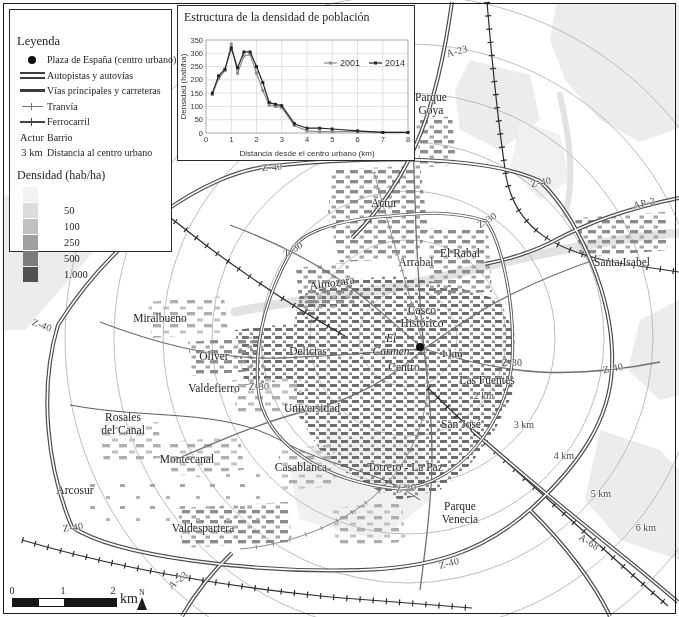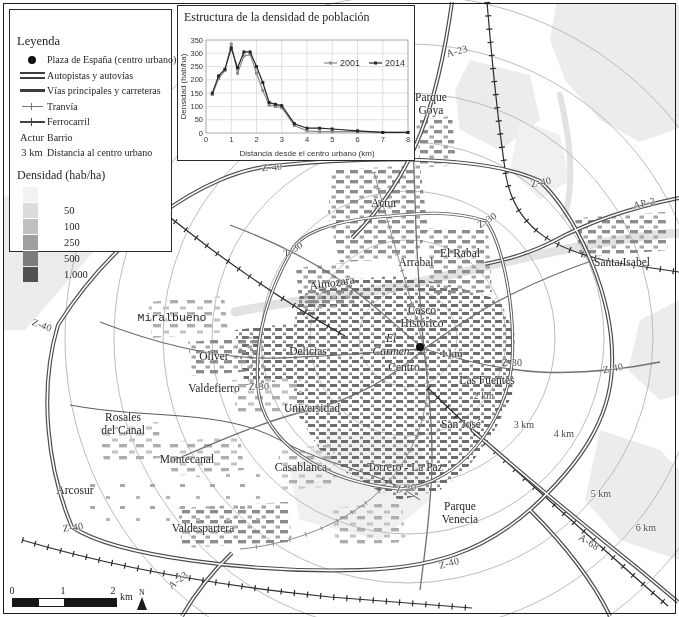--- a/index.html
+++ b/index.html
@@ -40,21 +40,21 @@
   .chartbox{position:absolute;left:177px;top:5px;width:238px;height:156px;background:#fff;
             border:1px solid #2a2a2a;z-index:30;box-sizing:border-box;}
   .ch-title{font-size:12px;padding:4px 0 0 6px;height:20px;}
   .tick{font:7.5px "Liberation Sans",sans-serif;fill:#333;}
   .axis{font:8px "Liberation Sans",sans-serif;fill:#333;}
   .leg{font:9px "Liberation Sans",sans-serif;fill:#333;}
 
   
   .scalebar{position:absolute;left:0;top:0;z-index:30;}
   .sb-num{position:absolute;font-size:10px;color:#222;transform:translateX(-50%);}
-  .sb-km{position:absolute;font-size:10px;color:#222;}
+  .sb-km{position:absolute;font-size:14px;color:#222;}
   .sb-bar{position:absolute;left:12px;top:598px;width:103px;height:7px;background:#161616;border:1px solid #161616;}
   .sb-white{position:absolute;left:26px;top:0;width:25px;height:7px;background:#fff;}
   .north{position:absolute;left:134px;top:588px;width:16px;text-align:center;z-index:30;}
   .north .n{font-size:8px;}
   .north .tri{margin:0 auto;width:0;height:0;border-left:5px solid transparent;
               border-right:5px solid transparent;border-bottom:13px solid #1c1c1c;}
 </style>
 </head>
 <body>
 
@@ -187,42 +187,42 @@
       <div class="mlabel road" style="left: 272px; top: 167px; transform: translate(-50%, -50%) rotate(-5deg);">Z-40</div>
       <div class="mlabel road" style="left: 541px; top: 182px; transform: translate(-50%, -50%) rotate(-10deg);">Z-40</div>
       <div class="mlabel road" style="left: 644px; top: 203px; transform: translate(-50%, -50%) rotate(-12deg);">AP-2</div>
       <div class="mlabel road" style="left: 487px; top: 220px; transform: translate(-50%, -50%) rotate(-32deg);">Z-30</div>
       <div class="mlabel district" style="left: 384px; top: 203px; transform: translate(-50%, -50%);">Actur</div>
       <div class="mlabel district" style="left: 460px; top: 253px; transform: translate(-50%, -50%);">El Rabal</div>
       <div class="mlabel district" style="left: 622px; top: 262px; transform: translate(-50%, -50%);">Santa Isabel</div>
       <div class="mlabel district" style="left: 416px; top: 262px; transform: translate(-50%, -50%);">Arrabal</div>
       <div class="mlabel road" style="left: 293px; top: 249px; transform: translate(-50%, -50%) rotate(-30deg);">Z-30</div>
       <div class="mlabel district" style="left: 332px; top: 283px; transform: translate(-50%, -50%) rotate(-8deg);">Almozara</div>
-      <div class="mlabel district" style="left: 172px; top: 318px; transform: translate(-50%, -50%); font-family: Liberation Mono, monospace;">Miralbueno</div>
+      <div class="mlabel district" style="left: 160px; top: 318px; transform: translate(-50%, -50%);">Miralbueno</div>
       <div class="mlabel road" style="left: 42px; top: 325px; transform: translate(-50%, -50%) rotate(20deg);">Z-40</div>
       <div class="mlabel district" style="left: 422px; top: 317px; transform: translate(-50%, -50%);">Casco
 Histórico</div>
       <div class="mlabel district" style="left: 308px; top: 351px; transform: translate(-50%, -50%); font-family: Liberation Serif, serif;">Delicias</div>
       <div class="mlabel district" style="left: 391px; top: 345px; transform: translate(-50%, -50%); font-style: italic;">El
 Carmen</div>
       <div class="mlabel district" style="left: 214px; top: 356px; transform: translate(-50%, -50%);">Oliver</div>
       <div class="mlabel district" style="left: 404px; top: 367px; transform: translate(-50%, -50%);">Centro</div>
       <div class="mlabel ring" style="left: 452px; top: 354px; transform: translate(-50%, -50%); font-weight: bold;">1 km</div>
       <div class="mlabel road" style="left: 512px; top: 363px; transform: translate(-50%, -50%);">Z-30</div>
       <div class="mlabel road" style="left: 613px; top: 368px; transform: translate(-50%, -50%) rotate(-10deg);">Z-40</div>
       <div class="mlabel district" style="left: 487px; top: 380px; transform: translate(-50%, -50%);">Las Fuentes</div>
       <div class="mlabel district" style="left: 214px; top: 388px; transform: translate(-50%, -50%);">Valdefierro</div>
       <div class="mlabel road" style="left: 259px; top: 387px; transform: translate(-50%, -50%);">Z-30</div>
       <div class="mlabel ring" style="left: 484px; top: 396px; transform: translate(-50%, -50%);">2 km</div>
       <div class="mlabel district" style="left: 312px; top: 408px; transform: translate(-50%, -50%);">Universidad</div>
       <div class="mlabel district" style="left: 123px; top: 424px; transform: translate(-50%, -50%);">Rosales
 del Canal</div>
       <div class="mlabel district" style="left: 461px; top: 424px; transform: translate(-50%, -50%);">San José</div>
       <div class="mlabel ring" style="left: 524px; top: 425px; transform: translate(-50%, -50%);">3 km</div>
-      <div class="mlabel ring" style="left: 564px; top: 434px; transform: translate(-50%, -50%);">4 km</div>
+      <div class="mlabel ring" style="left: 564px; top: 456px; transform: translate(-50%, -50%);">4 km</div>
       <div class="mlabel district" style="left: 187px; top: 459px; transform: translate(-50%, -50%);">Montecanal</div>
       <div class="mlabel district" style="left: 301px; top: 467px; transform: translate(-50%, -50%);">Casablanca</div>
       <div class="mlabel district" style="left: 405px; top: 467px; transform: translate(-50%, -50%);">Torrero - La Paz</div>
       <div class="mlabel road" style="left: 406px; top: 488px; transform: translate(-50%, -50%) rotate(-8deg);">Z-30</div>
       <div class="mlabel district" style="left: 75px; top: 490px; transform: translate(-50%, -50%);">Arcosur</div>
       <div class="mlabel ring" style="left: 601px; top: 494px; transform: translate(-50%, -50%);">5 km</div>
       <div class="mlabel district" style="left: 460px; top: 513px; transform: translate(-50%, -50%);">Parque
 Venecia</div>
       <div class="mlabel district" style="left: 203px; top: 528px; transform: translate(-50%, -50%);">Valdespartera</div>
       <div class="mlabel road" style="left: 73px; top: 527px; transform: translate(-50%, -50%) rotate(-8deg);">Z-40</div>

